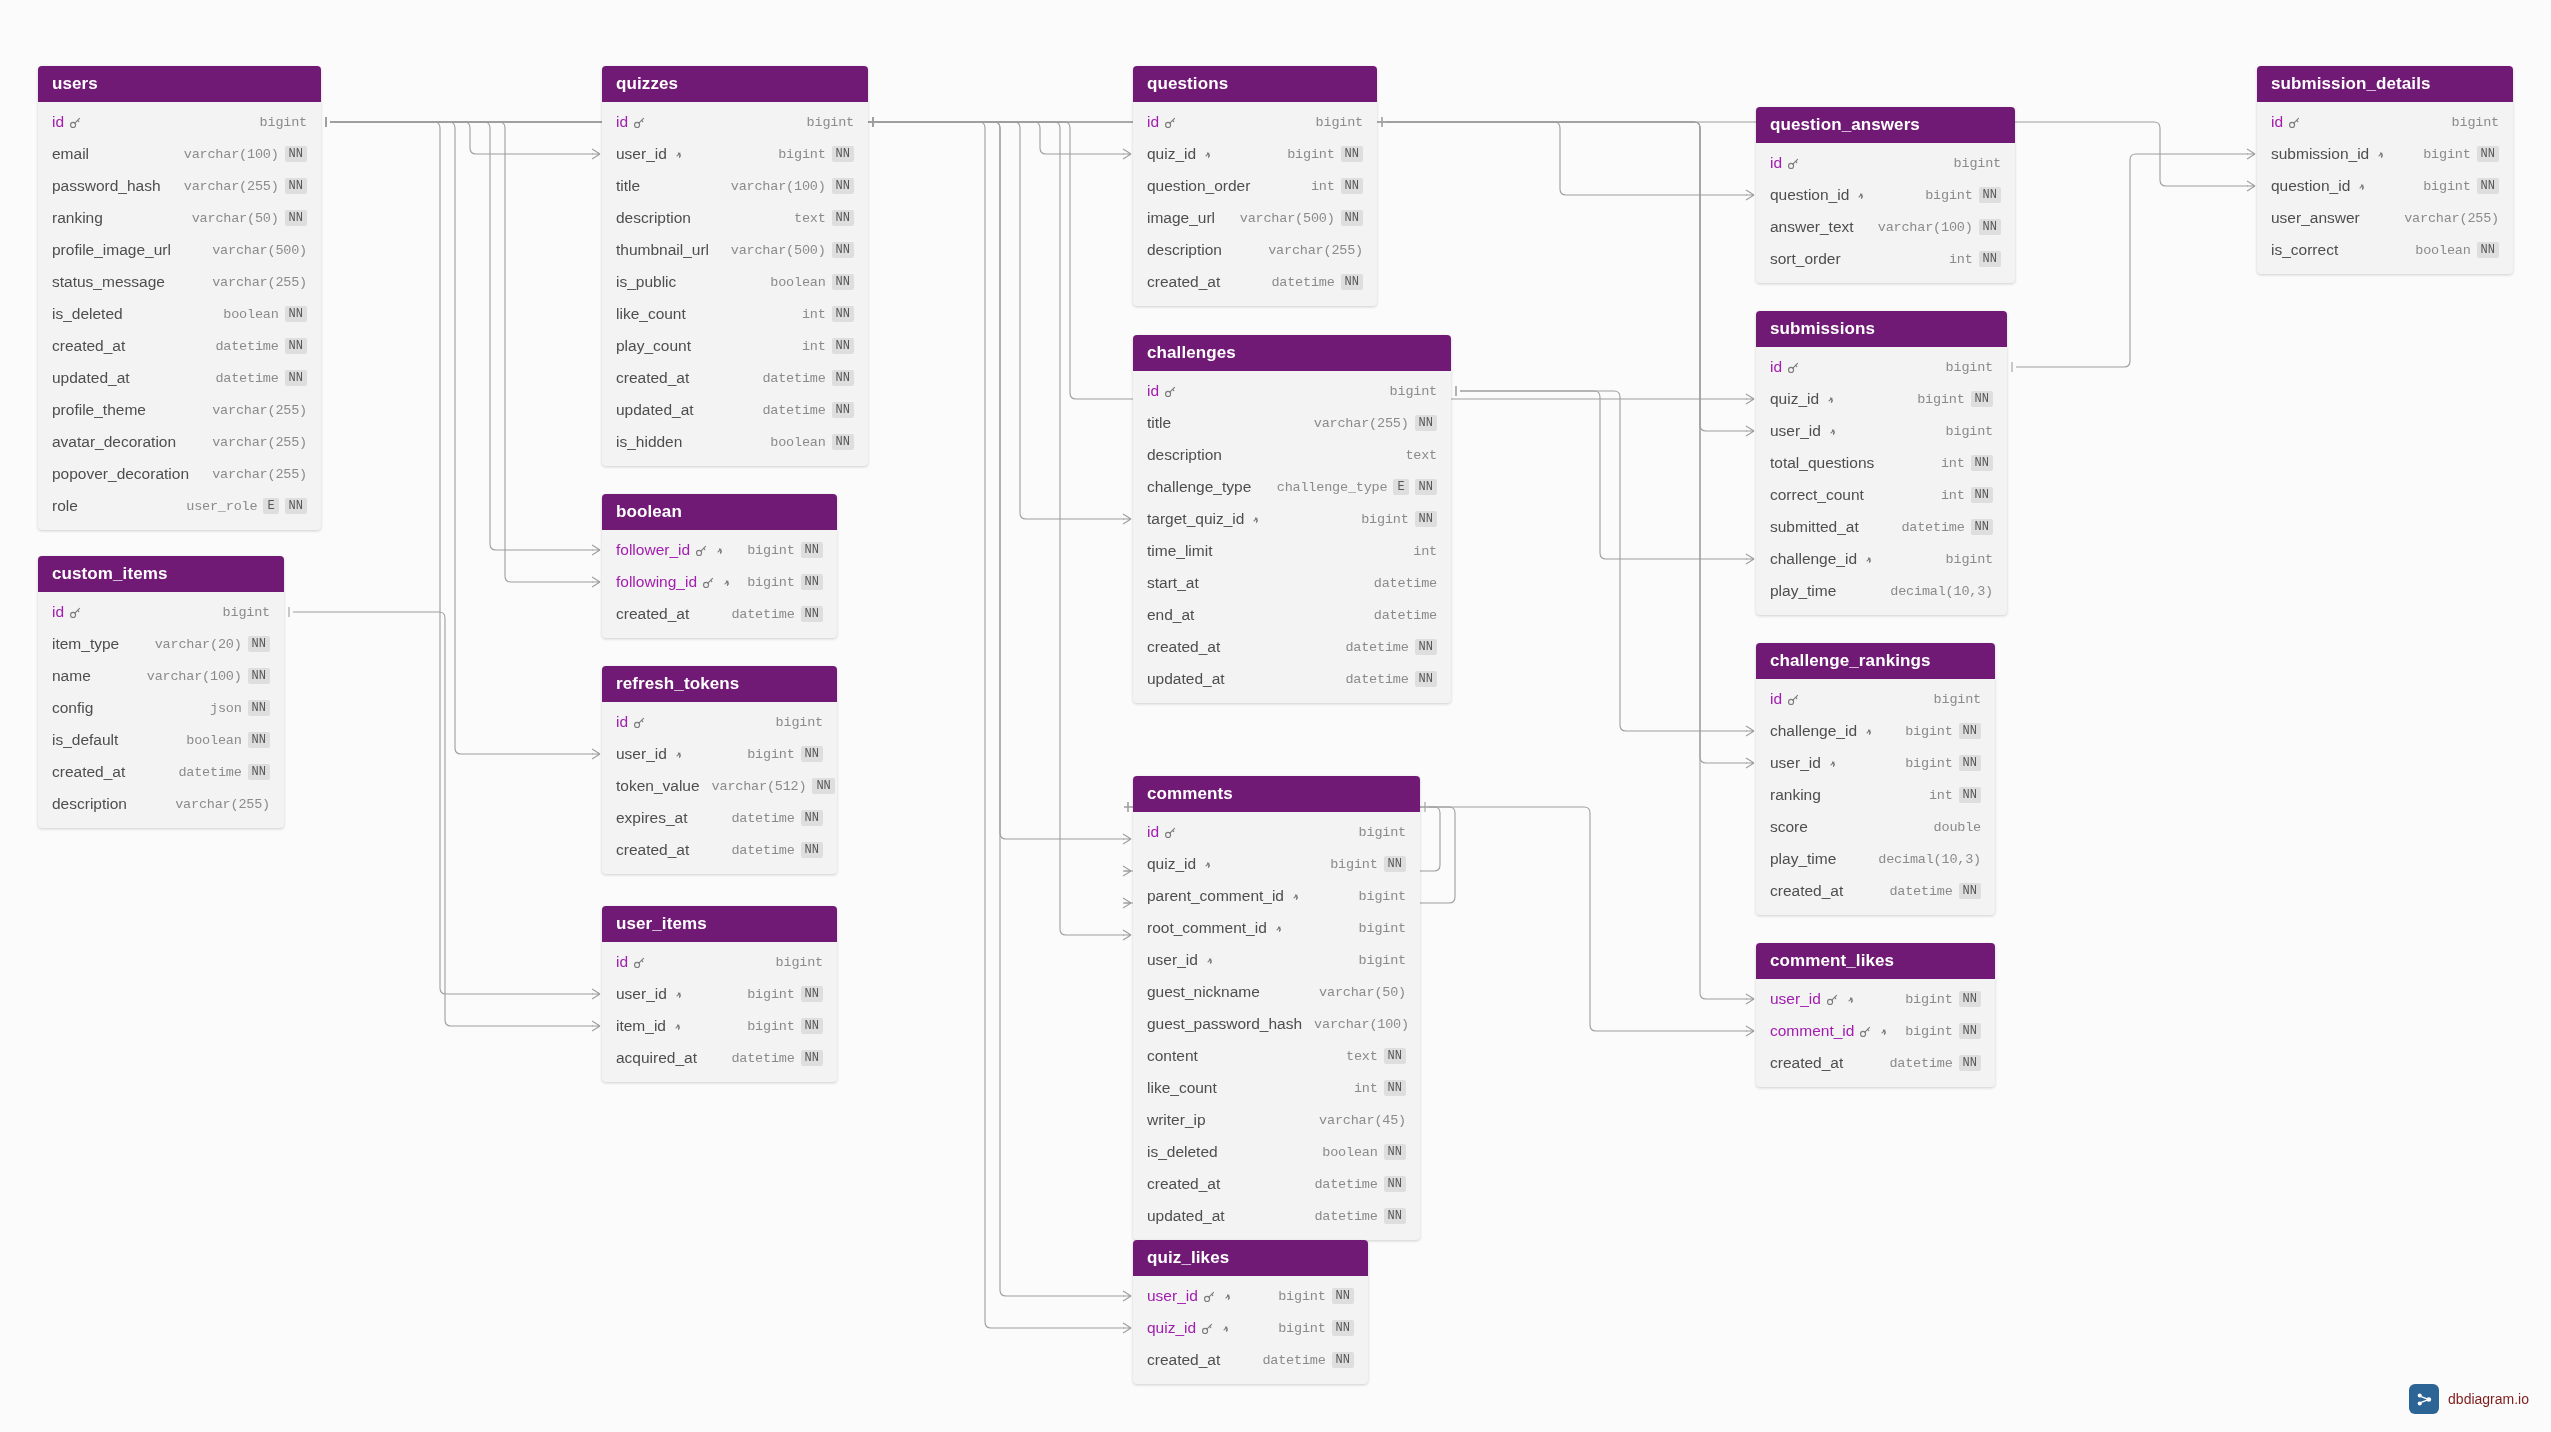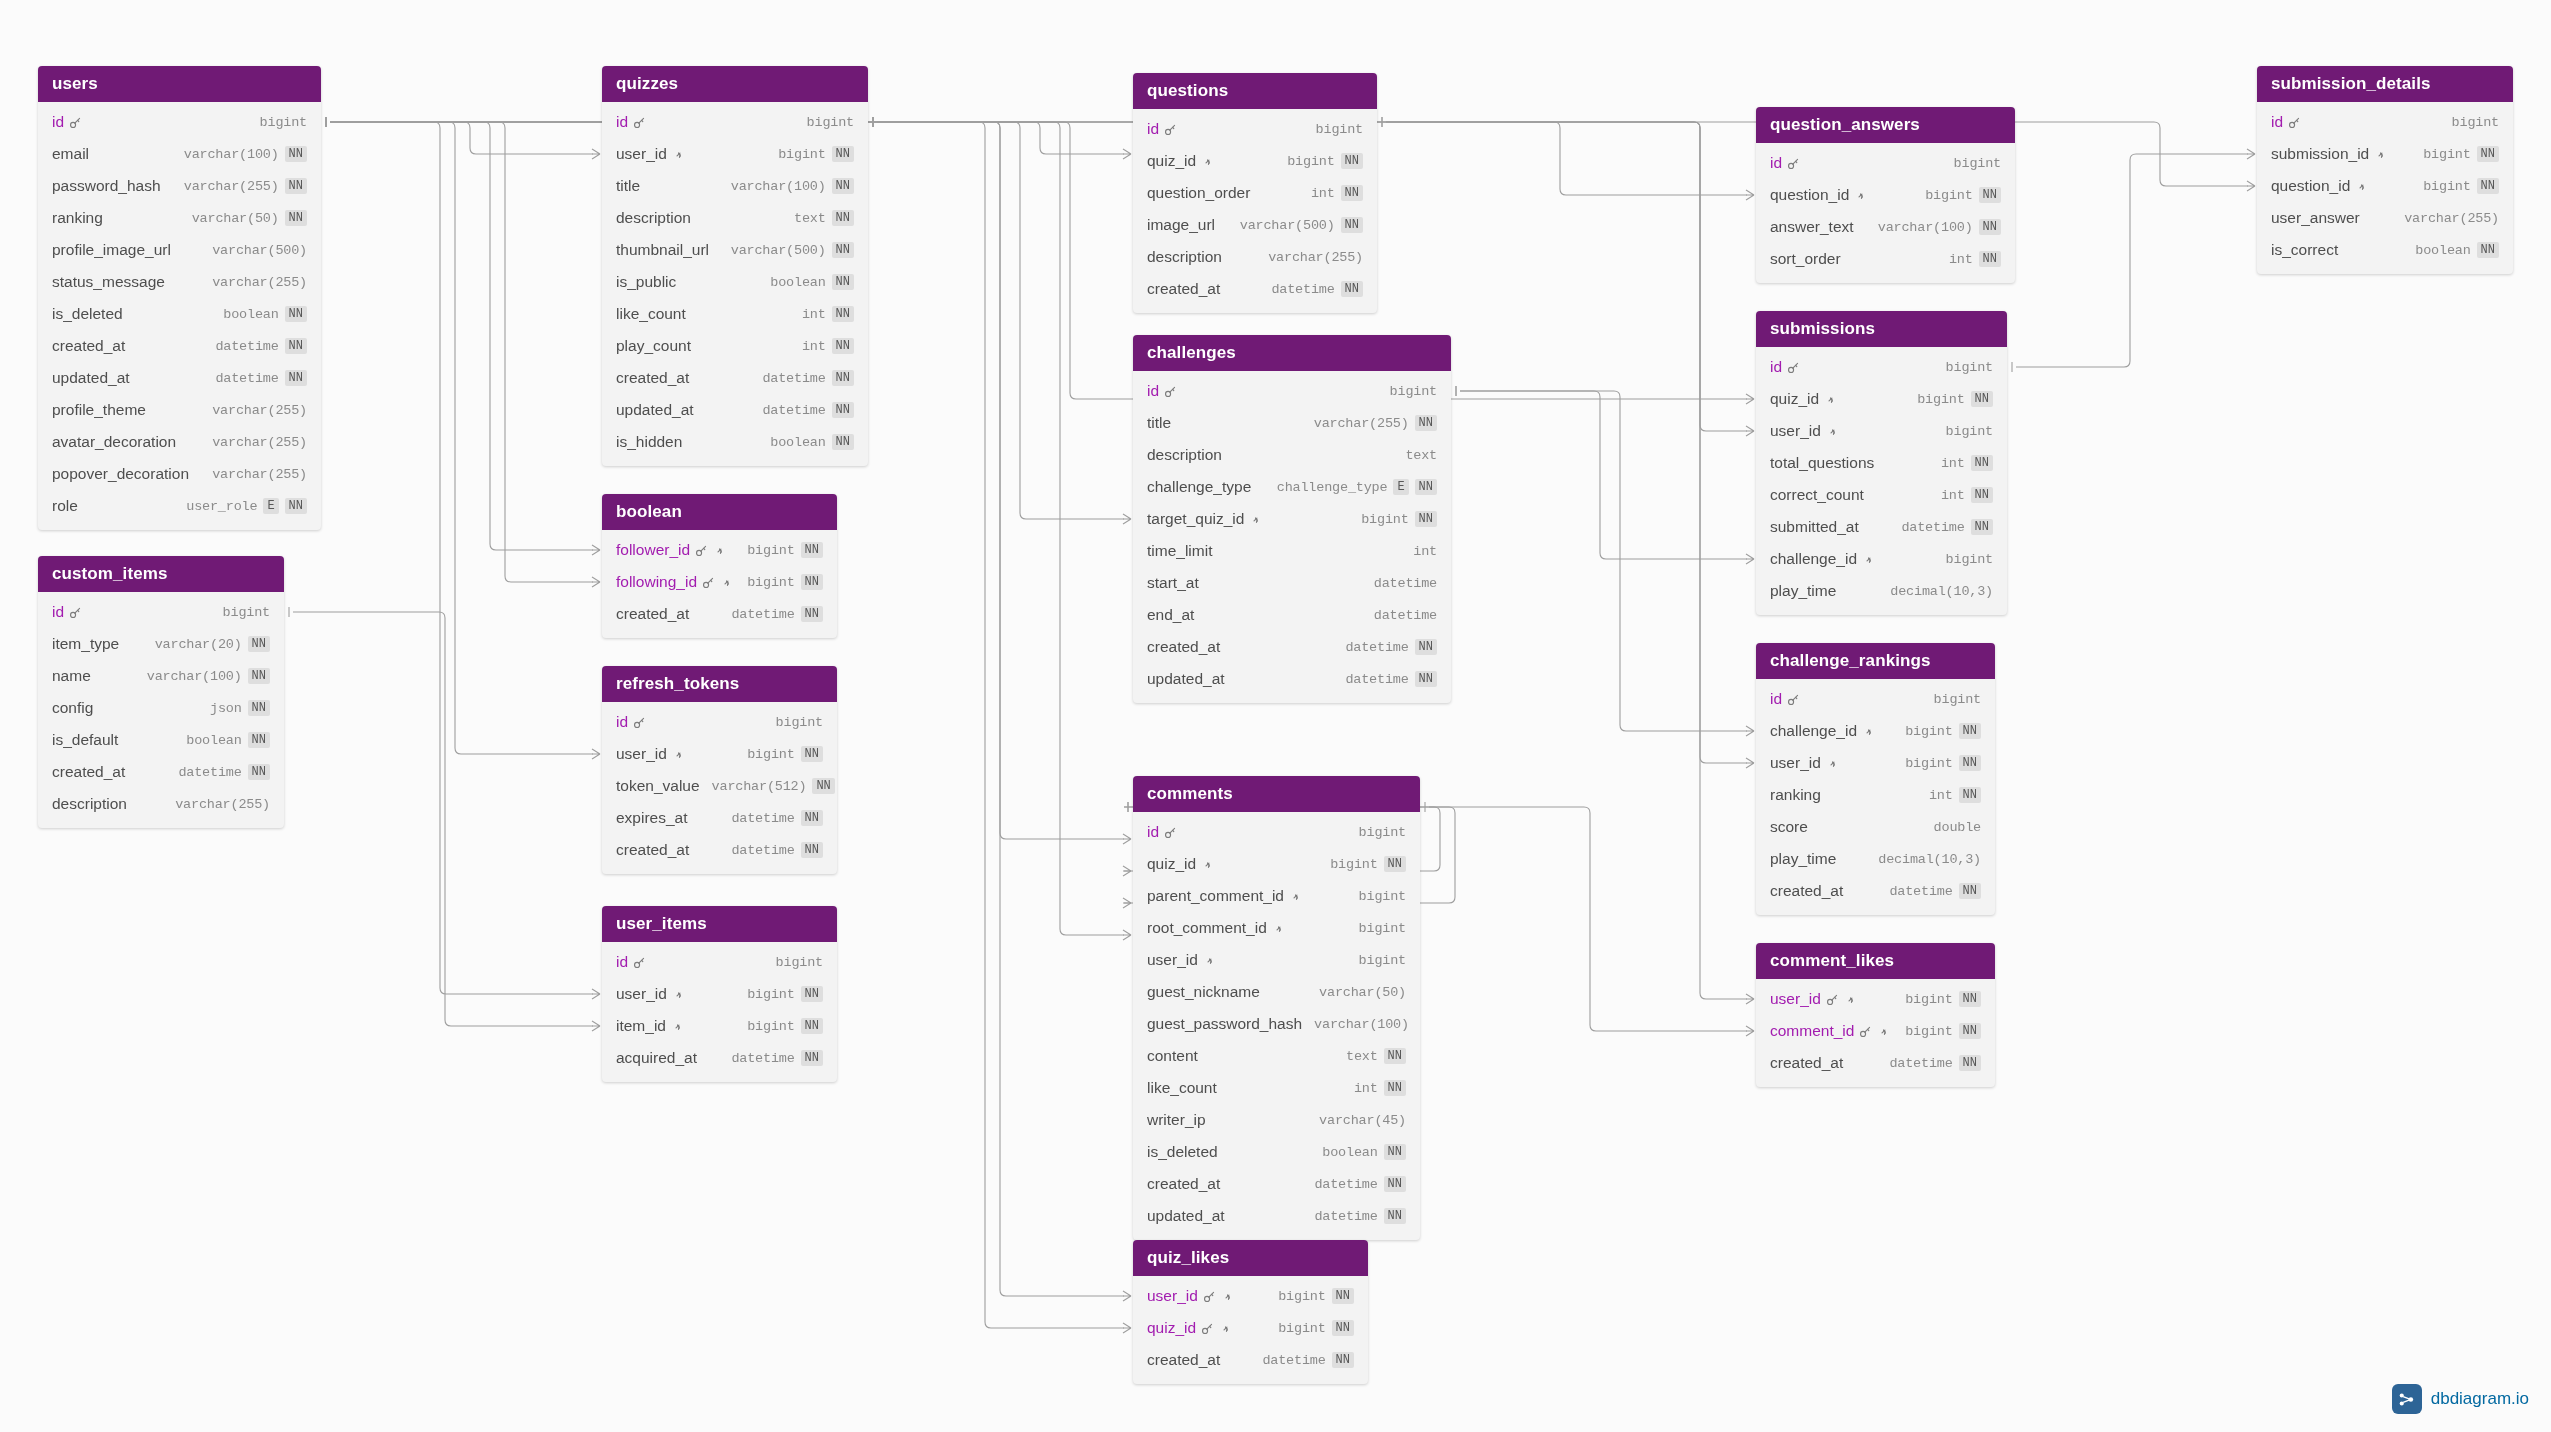--- a/index.html
+++ b/index.html
@@ -90,22 +90,22 @@
   }
   .logo-mark {
     width: 30px; height: 30px;
     background: #2d6496;
     border-radius: 6px;
     display: flex;
     align-items: center;
     justify-content: center;
   }
   .logo-text {
-    font-size: 17px;
-    color: #0369a1;
+    font-size: 14px;
+    color: #7f1d1d;
     font-weight: 500;
   }
 </style>
 </head>
 <body>
 
 <div id="canvas">
   <svg id="edges">
       <path d="M330 122 L464 122 Q470 122 470 128 L470 148 Q470 154 476 154 L593 154" stroke="#9e9e9e" stroke-width="1.1" fill="none"></path>
       <path d="M326 117 l0 10" stroke="#9e9e9e" stroke-width="1.1" fill="none"></path>
@@ -629,21 +629,21 @@
           <div class="row">
             <span class="fname">
               <span>acquired_at</span>
             </span>
             <span class="spacer"></span>
             <span class="ftype">datetime</span>
             <span class="badge">NN</span>
           </div>
         </div>
       </div>
-      <div class="table" style="left: 1133px; top: 66px; width: 244px; margin-top: 7px;">
+      <div class="table" style="left: 1133px; top: 66px; width: 244px;">
         <div class="thead">questions</div>
         <div class="tbody">
           <div class="row">
             <span class="fname pk">
               <span>id</span>
               <span class="key-icon">
                 <svg width="13" height="13" viewBox="0 0 16 16">
                   <circle cx="5" cy="11" r="3.1" fill="none" stroke="#555" stroke-width="1.4"></circle>
                   <path d="M7.2 8.8 L13 3" stroke="#555" stroke-width="1.4" fill="none" stroke-linecap="round"></path>
                   <path d="M10.6 5.4 L12 6.8" stroke="#555" stroke-width="1.4" fill="none" stroke-linecap="round"></path>

